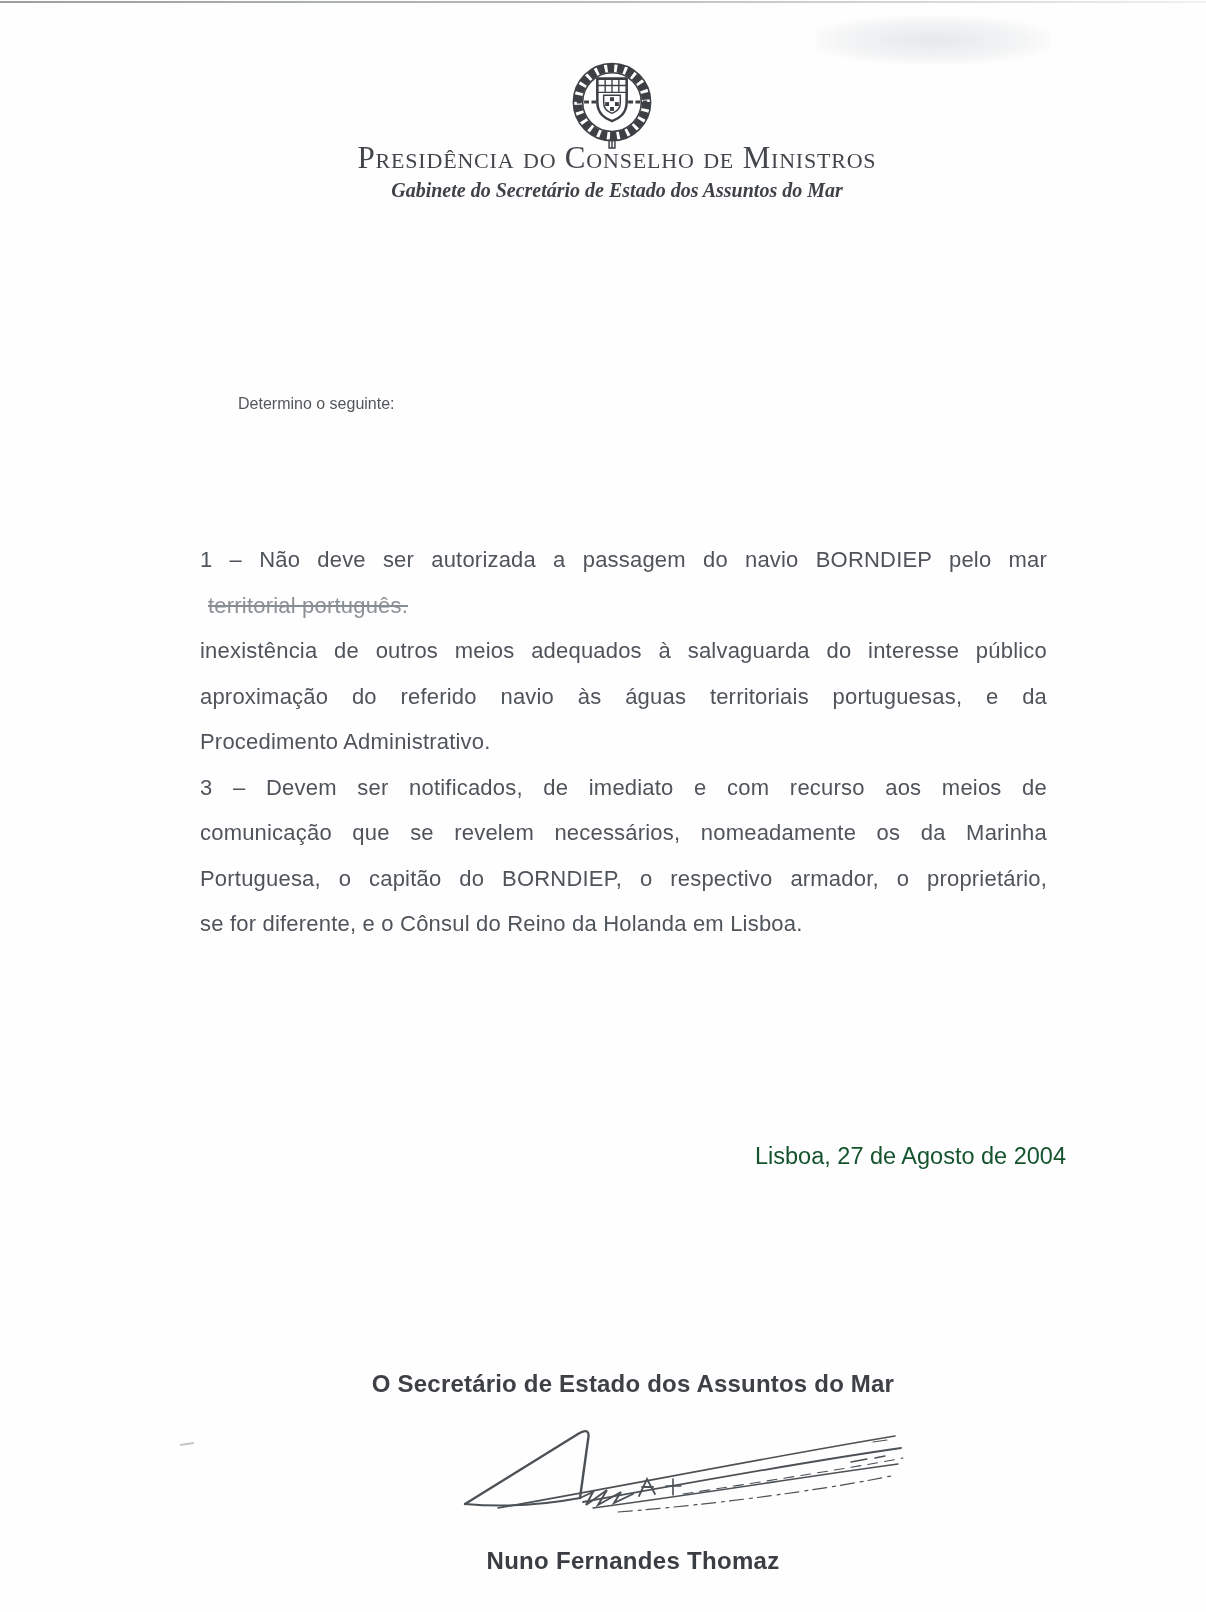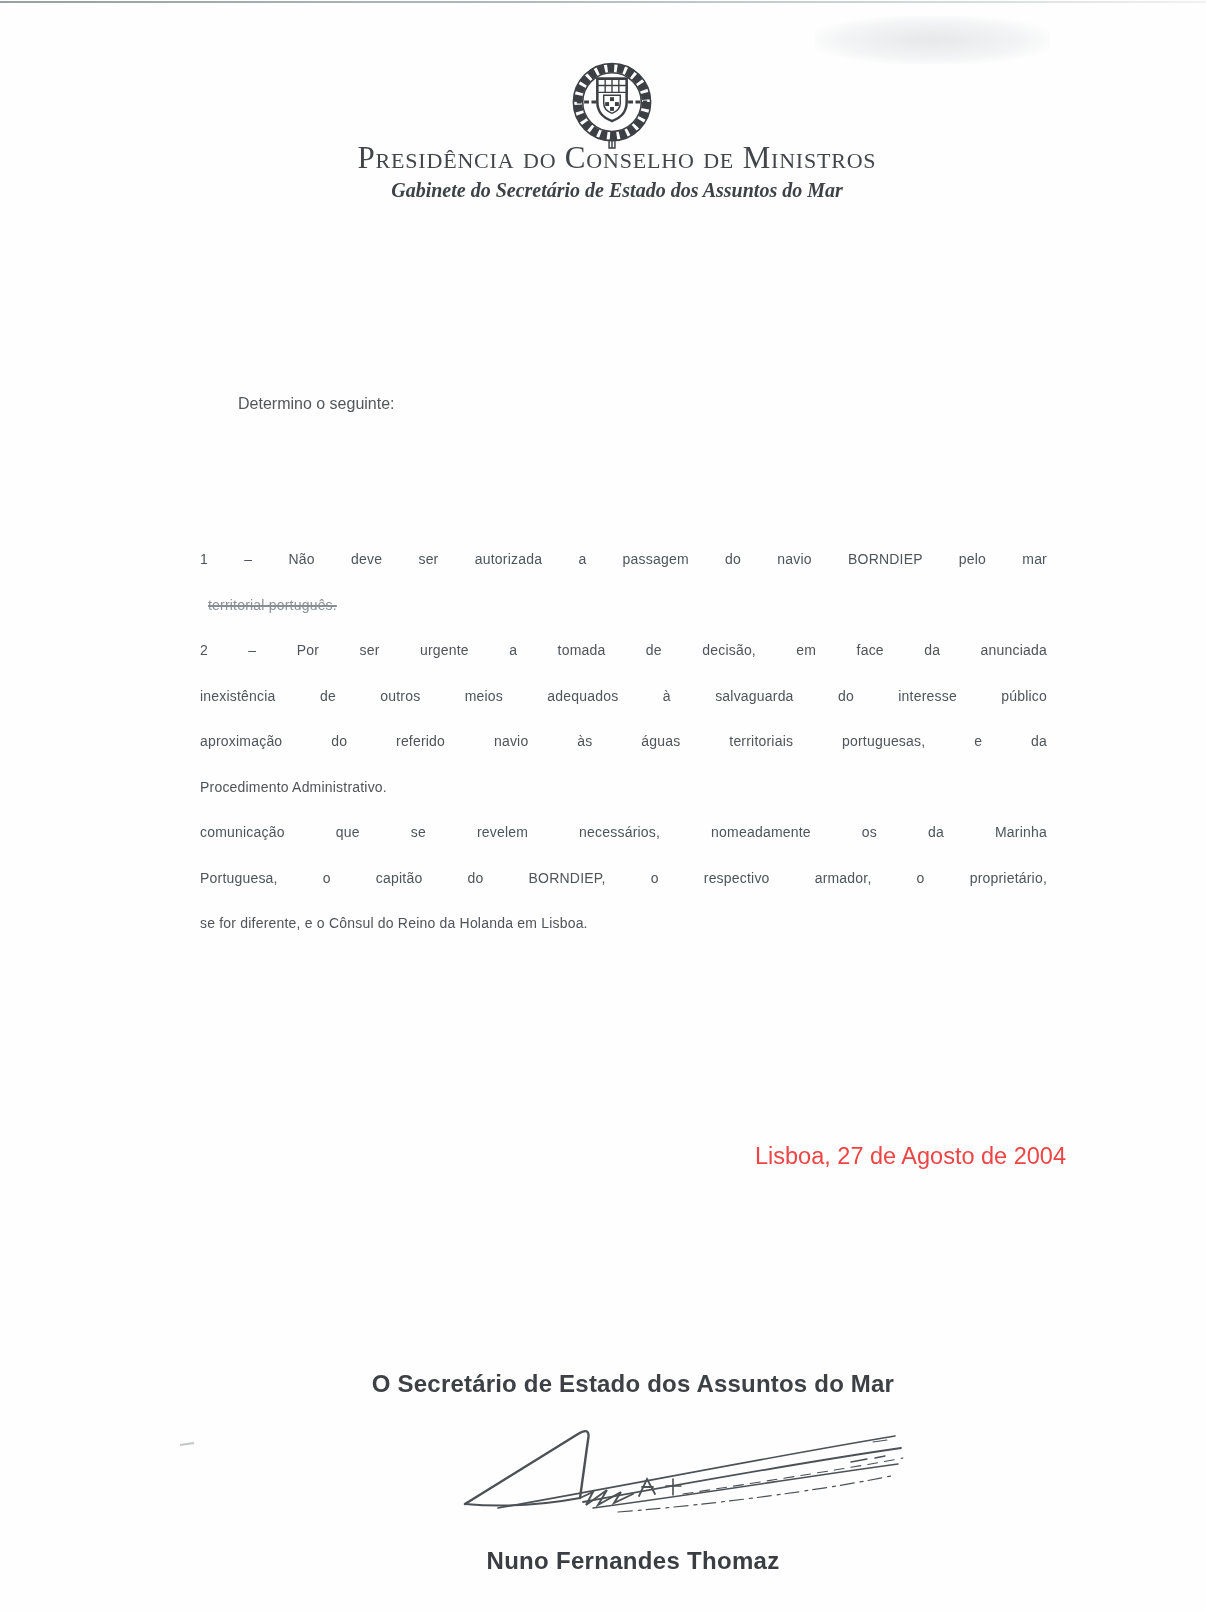--- a/index.html
+++ b/index.html
@@ -75,21 +75,21 @@
   .intro-line {
     position: absolute;
     left: 238px; top: 395px;
     font-size: 16px;
     color: #53575c;
   }
   .doc-body {
     position: absolute;
     left: 200px; top: 537px;
     width: 847px;
-    font-size: 14px;
+    font-size: 22px;
     line-height: 45.5px;
     color: #4f545a;
     letter-spacing: 0.2px;
   }
   .line-j {
     text-align: justify;
     text-align-last: justify;
   }
   .line-l {
     text-align: left;
@@ -104,21 +104,21 @@
     margin-left: 8px;
   }
 
   
   .dateline {
     position: absolute;
     left: 200px; top: 1143px;
     width: 866px;
     text-align: right;
     font-size: 23.5px;
-    color: #ef4444;
+    color: #14532d;
   }
 
   
   .signatory-title {
     position: absolute;
     left: 30px; top: 1370px;
     width: 1206px;
     text-align: center;
     font-size: 24px;
     font-weight: bold;
@@ -180,25 +180,25 @@
 
   <div class="org-title">Presidência do Conselho de Ministros</div>
   <div class="office-subtitle">Gabinete do Secretário de Estado dos Assuntos do Mar</div>
 
   <div class="intro-line">Determino o seguinte:</div>
 
   <div class="doc-body">
     <div class="line-j">1 – Não deve ser autorizada a passagem do navio BORNDIEP pelo mar</div>
     <div class="line-l line-struck">territorial português.</div>
 
-    <div class="line-j">2 – Por ser urgente a tomada de decisão, em face da anunciada</div>
     <div class="line-j">inexistência de outros meios adequados à salvaguarda do interesse público</div>
     <div class="line-j">aproximação do referido navio às águas territoriais portuguesas, e da</div>
     <div class="line-l">Procedimento Administrativo.</div>
 
+    <div class="line-j">3 – Devem ser notificados, de imediato e com recurso aos meios de</div>
     <div class="line-j">comunicação que se revelem necessários, nomeadamente os da Marinha</div>
     <div class="line-j">Portuguesa, o capitão do BORNDIEP, o respectivo armador, o proprietário,</div>
     <div class="line-l">se for diferente, e o Cônsul do Reino da Holanda em Lisboa.</div>
   </div>
 
   <div class="dateline">Lisboa, 27 de Agosto de 2004</div>
 
   <div class="signatory-title">O Secretário de Estado dos Assuntos do Mar</div>
 
   <div class="signature-wrap">

